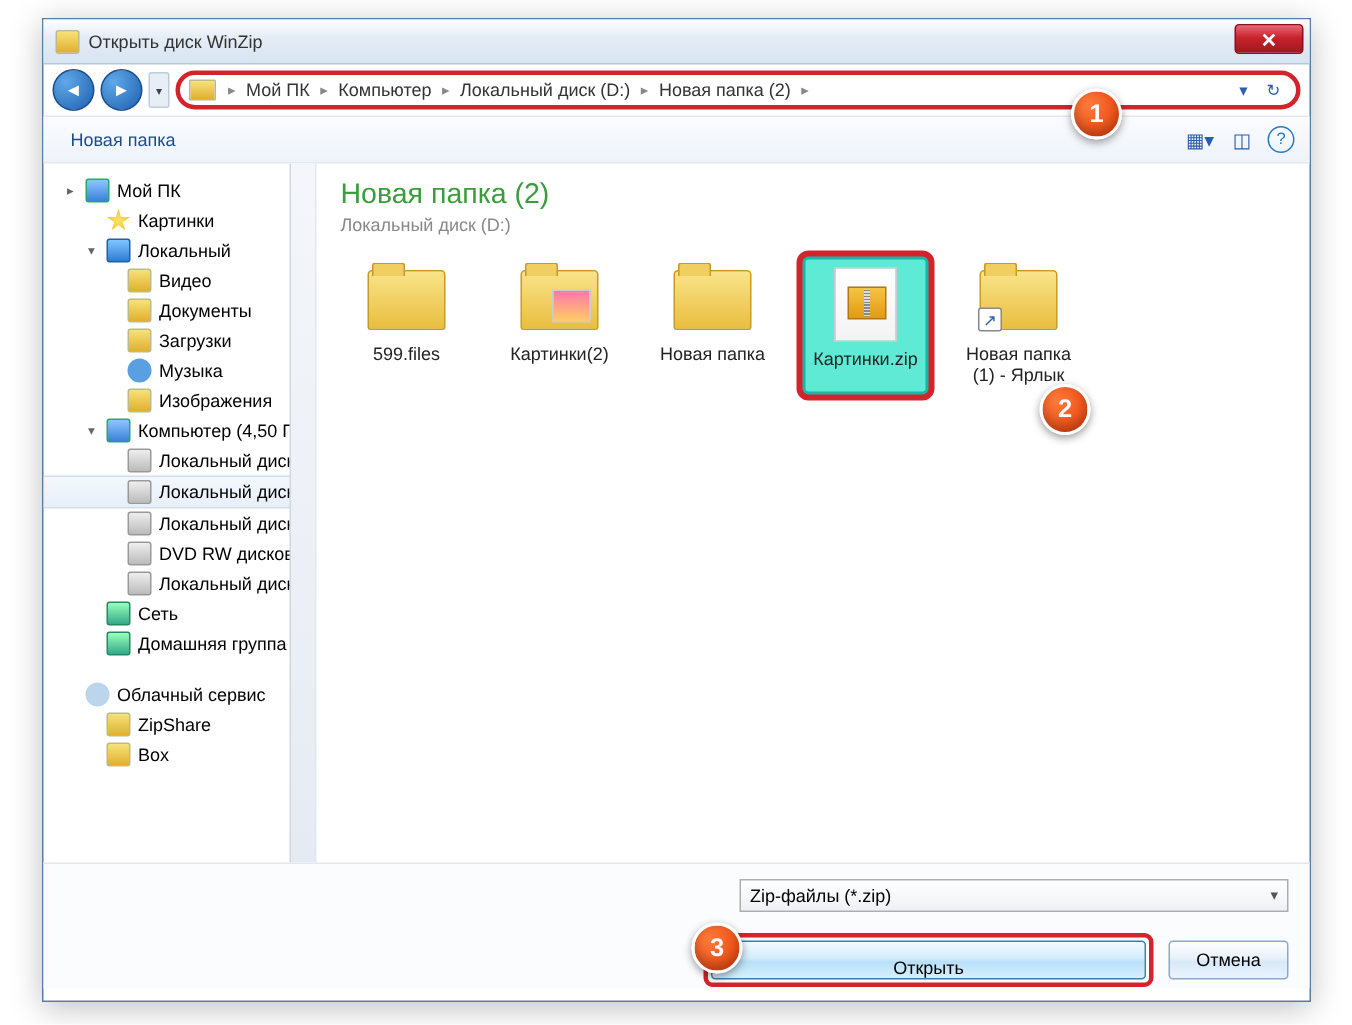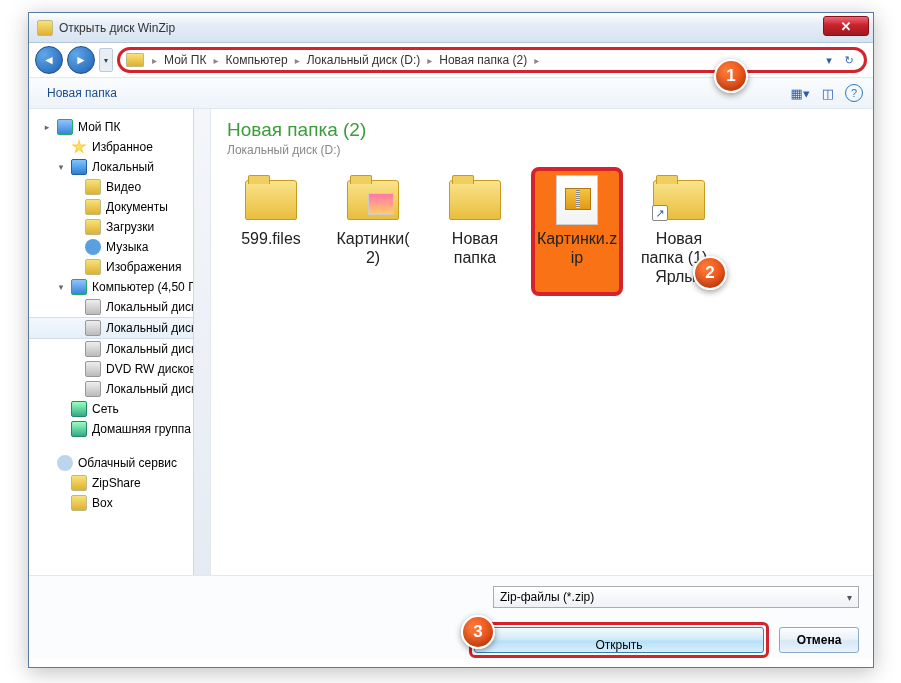--- a/index.html
+++ b/index.html
@@ -45,40 +45,40 @@
 .ico-music { background:#5aa0e0; border-radius:50%; }
 .ico-cloud { background:#bcd4ec; border-radius:8px; }
 .tree-exp { width:10px; font-size:9px; color:#666; text-align:center; }
 
 .content { flex:1; padding:10px 16px; position:relative; }
 .content-header { margin-bottom:12px; }
 .content-title { font-size:19px; color:#3a9c3a; font-weight:normal; }
 .content-sub { font-size:12px; color:#888; margin-top:2px; }
 .file-grid { display:flex; gap:14px; flex-wrap:wrap; }
 .file-item { width:88px; display:flex; flex-direction:column; align-items:center; padding:6px 2px; cursor:pointer; border:1px solid transparent; border-radius:3px; text-align:center; }
-.file-item.selected { background:#f97316; border:1px solid #14b8a6; }
+.file-item.selected { background:#5eead4; border:4px solid #14b8a6; }
 .file-icon { width:56px; height:48px; margin-bottom:5px; display:flex; align-items:center; justify-content:center; }
 .folder-big { width:52px; height:40px; background: linear-gradient(#fae38a,#e9be3e); border:1px solid #c99a20; border-radius:3px 3px 2px 2px; position:relative; }
 .folder-big::before { content:""; position:absolute; top:-6px; left:2px; width:20px; height:8px; background:#f1ce60; border:1px solid #c99a20; border-bottom:none; border-radius:2px 2px 0 0; }
 .folder-thumb { position:absolute; right:4px; bottom:4px; width:26px; height:22px; background:#fff; border:1px solid #ccc; }
 .zip-file { width:42px; height:50px; background: linear-gradient(#fff,#f3f3f3); border:1px solid #ccc; position:relative; }
 .zip-body { position:absolute; left:8px; top:12px; width:26px; height:22px; background: linear-gradient(#f5c443,#e29a15); border:1px solid #b07810; }
 .zip-zipper { position:absolute; left:19px; top:14px; width:4px; height:18px; background: repeating-linear-gradient(#888,#888 1px,#ddd 1px,#ddd 2px); }
 .folder-shortcut { position:absolute; left:-2px; bottom:-2px; width:16px; height:16px; background:#fff; border:1px solid #888; border-radius:2px; display:flex; align-items:center; justify-content:center; font-size:11px; color:#2a5db0; }
-.file-label { font-size:16px; color:#222; line-height:1.2; word-break:break-word; }
+.file-label { font-size:12px; color:#222; line-height:1.2; word-break:break-word; }
 
 .footer { height:84px; border-top:1px solid #e2e8f0; padding:10px 14px; background:#fbfcfe; }
 .file-type-row { display:flex; justify-content:flex-end; margin-bottom:14px; }
 .combo { width:366px; height:22px; border:1px solid #abadb3; background: linear-gradient(#fff,#eef1f5); display:flex; align-items:center; padding:0 6px; cursor:pointer; position:relative; }
 .combo::after { content:"▾"; position:absolute; right:6px; color:#555; font-size:10px; }
 .btn-row { display:flex; justify-content:flex-end; align-items:center; gap:10px; position:relative; }
 .open-wrap { border:3px solid #d4232c; border-radius:6px; padding:2px; }
 .btn { height:26px; border:1px solid #8aa8c8; background: linear-gradient(#fdfeff,#e9f1fb 45%,#d8e8f7 55%,#e9f3fd); border-radius:3px; cursor:pointer; display:flex; align-items:center; justify-content:center; padding:0 12px; }
 .btn-open { width:290px; background: linear-gradient(#f3fbff,#d2ecfb 45%,#b8e0f8 55%,#d6effc); border:1px solid #3c7fb1;align-items:flex-end; }
-.btn-cancel { width:80px;font-weight:bold; }
+.btn-cancel { width:80px; }
 
 .callout { position:absolute; width:34px; height:34px; border-radius:50%; background: radial-gradient(circle at 30% 30%, #ff7a3a, #e8400a); border:2px solid #fff; box-shadow:0 2px 6px rgba(0,0,0,.4), inset 0 -4px 8px rgba(0,0,0,.25); display:flex; align-items:center; justify-content:center; color:#fff; font-weight:bold; font-size:17px; z-index:50; }
 .callout-1 { left: 685px; top: 46px; }
 .file-item.selected-highlight { outline:4px solid #d4232c; outline-offset:-2px; border-radius:6px; }
 .callout-2 { left:482px; top:147px; }
 .callout-3 { left:432px; top:602px; }
 </style>
 </head>
 <body>
 
@@ -128,21 +128,21 @@
         <div class="tree-item">
           <span class="ind" style="width: 0px;"></span>
           <span class="tree-exp">▸</span>
           <span class="ico ico-pc"></span>
           <span>Мой ПК</span>
         </div>
         <div class="tree-item">
           <span class="ind" style="width: 14px;"></span>
           <span class="tree-exp"></span>
           <span class="ico ico-fav"></span>
-          <span>Избранное</span>
+          <span>Картинки</span>
         </div>
         <div class="tree-item">
           <span class="ind" style="width: 14px;"></span>
           <span class="tree-exp">▾</span>
           <span class="ico ico-lib"></span>
           <span>Локальный</span>
         </div>
         <div class="tree-item">
           <span class="ind" style="width: 28px;"></span>
           <span class="tree-exp"></span>

